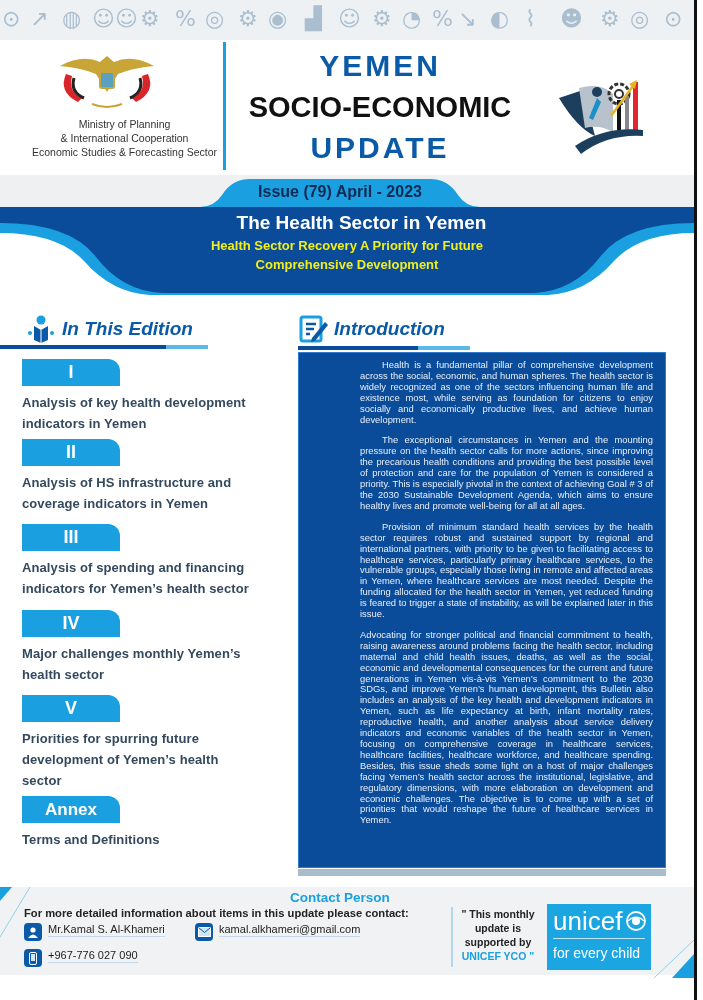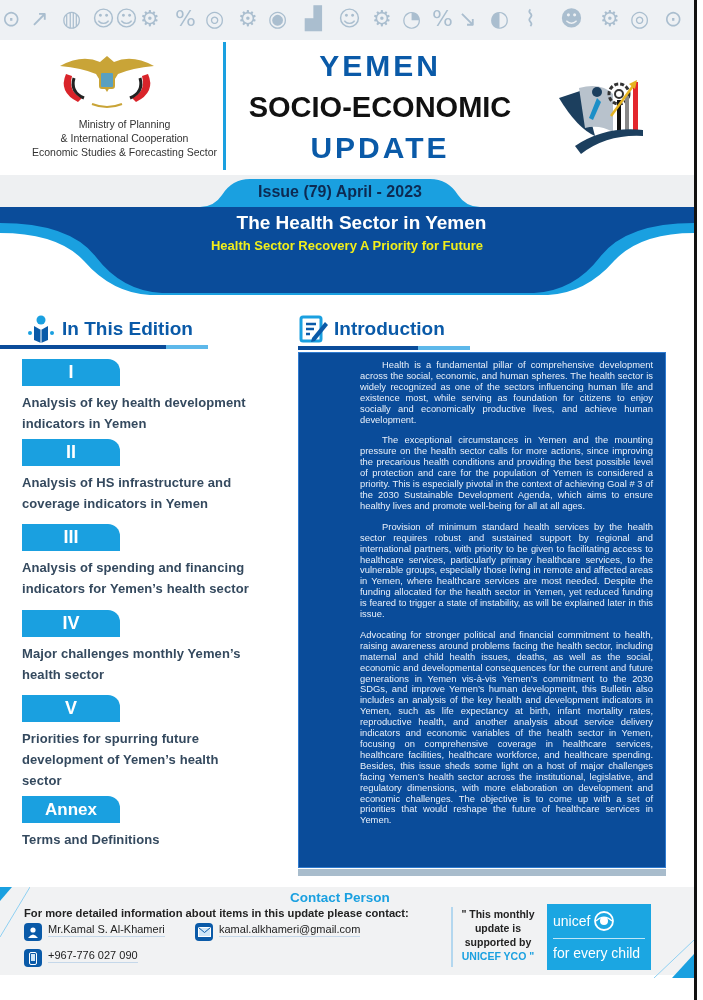--- a/index.html
+++ b/index.html
@@ -27,21 +27,21 @@
   
   .grey-strip { position: absolute; left: 0; top: 175px; width: 694px; height: 32px; background: #eef0f2; }
   .issue-tab { position: absolute; left: 200px; top: 177px; width: 280px; height: 30px; }
   .issue-text { position: absolute; left: 200px; top: 177px; width: 280px; height: 30px; text-align: center; font-family: "Liberation Sans", sans-serif; font-weight: bold; color: #0d2a52; font-size: 16px; line-height: 30px; }
   .banner { position: absolute; left: 0; top: 207px; width: 694px; height: 92px; }
   .banner-text { position: absolute; left: 0; top: 210px; width: 694px; text-align: center; font-family: "Liberation Sans", sans-serif; font-weight: bold; }
   .banner-text .main { color: #ffffff; font-size: 19px; line-height: 26px; padding-left: 29px; }
   .banner-text .sub { color: #f2ee1a; font-size: 13px; line-height: 19px; }
 
   
-  .section-head { position: absolute; display: flex; align-items: center; font-family: "Liberation Sans", sans-serif; font-weight: bold; color: #0a5aa8; font-size: 19px; }
+  .section-head { position: absolute; display: flex; align-items: center; font-family: "Liberation Sans", sans-serif; font-weight: bold; color: #0a5aa8; font-size: 19px; font-style: italic; }
   .edition-head { left: 26px; top: 312px; height: 34px; }
   .intro-head { left: 298px; top: 312px; height: 34px; }
   .head-icon { width: 30px; height: 30px; margin-right: 6px; }
   .underline { position: absolute; height: 4px; }
   .edition-underline { left: 0; top: 345px; width: 208px; background: linear-gradient(to right, #0a4c9a 0%, #0a4c9a 80%, #5db8ea 80%); }
   .intro-underline { left: 298px; top: 346px; width: 172px; background: linear-gradient(to right, #0a4c9a 0%, #0a4c9a 70%, #5db8ea 70%); }
 
   .ed-item { position: absolute; left: 22px; width: 280px; }
   .ed-badge { width: 98px; height: 27px; background: #1aa0e0; border-radius: 0 12px 0 0; color: #fff; font-family: "Liberation Sans", sans-serif; font-weight: bold; font-size: 18px; line-height: 27px; text-align: center; }
   .ed-badge.annex { font-size: 17px; }
@@ -63,21 +63,21 @@
   .contact-row .ci { width: 18px; height: 18px; background: #0a5aa8; border-radius: 4px; margin-right: 6px; display: flex; align-items: center; justify-content: center; }
   .contact-row .txt { border-bottom: 1px solid #c5d8ea; padding-bottom: 1px; }
   .row-name { left: 24px; top: 923px; }
   .row-email { left: 195px; top: 923px; }
   .row-phone { left: 24px; top: 949px; }
 
   .support-div { position: absolute; left: 451px; top: 907px; width: 2px; height: 60px; background: #b3d7ef; }
   .support-text { position: absolute; left: 454px; top: 907px; width: 88px; text-align: center; font-family: "Liberation Sans", sans-serif; font-weight: bold; font-size: 10.5px; line-height: 14px; color: #222; }
   .support-text .org { color: #1aa0e0; }
   .unicef { position: absolute; left: 547px; top: 904px; width: 104px; height: 66px; background: #1ba6e2; color: #fff; font-family: "Liberation Sans", sans-serif; }
-  .unicef .name { position: absolute; left: 6px; top: 3px; font-size: 14px; line-height: 28px; display: flex; align-items: center; }
+  .unicef .name { position: absolute; left: 6px; top: 3px; font-size: 26px; line-height: 28px; display: flex; align-items: center; }
   .unicef .rule { position: absolute; left: 6px; top: 34px; width: 92px; height: 1px; background: #bfe6f7; }
   .unicef .tag { position: absolute; left: 6px; top: 38px; font-size: 14px; line-height: 22px; }
 </style>
 </head>
 <body>
 
 <div class="page">
 
   <div class="pattern-band">
     <span class="glyph" style="left:2px">⊙</span>
@@ -147,20 +147,21 @@
   <div class="issue-text">Issue (79) April - 2023</div>
 
   <svg class="banner" viewBox="0 0 694 92" preserveAspectRatio="none">
     <rect x="0" y="0" width="694" height="92" fill="#ffffff"></rect>
     <path d="M0 0 L694 0 L694 26 Q640 26 614 54 Q586 86 548 88 L150 88 Q112 86 84 54 Q58 26 0 26Z" fill="#1aa0e0"></path>
     <path d="M0 0 L694 0 L694 16 Q626 16 600 50 Q574 84 534 86 L162 86 Q122 84 96 50 Q70 16 0 16Z" fill="#0a4c9a"></path>
   </svg>
   <div class="banner-text">
     <div class="main">The Health Sector in Yemen</div>
     <div class="sub">Health Sector Recovery A Priority for Future</div>
+    <div class="sub">Comprehensive Development</div>
   </div>
 
   <div class="section-head edition-head">
     <svg class="head-icon" viewBox="0 0 30 30">
       <circle cx="15" cy="6" r="4.5" fill="#1aa0e0"></circle>
       <path d="M8 12 L15 16 L22 12 L22 26 L15 29 L8 26Z" fill="#0a5aa8"></path>
       <path d="M15 16 L15 29" stroke="#fff" stroke-width="1"></path>
       <circle cx="4" cy="19" r="2" fill="#1aa0e0"></circle>
       <circle cx="26" cy="19" r="2" fill="#1aa0e0"></circle>
     </svg>

